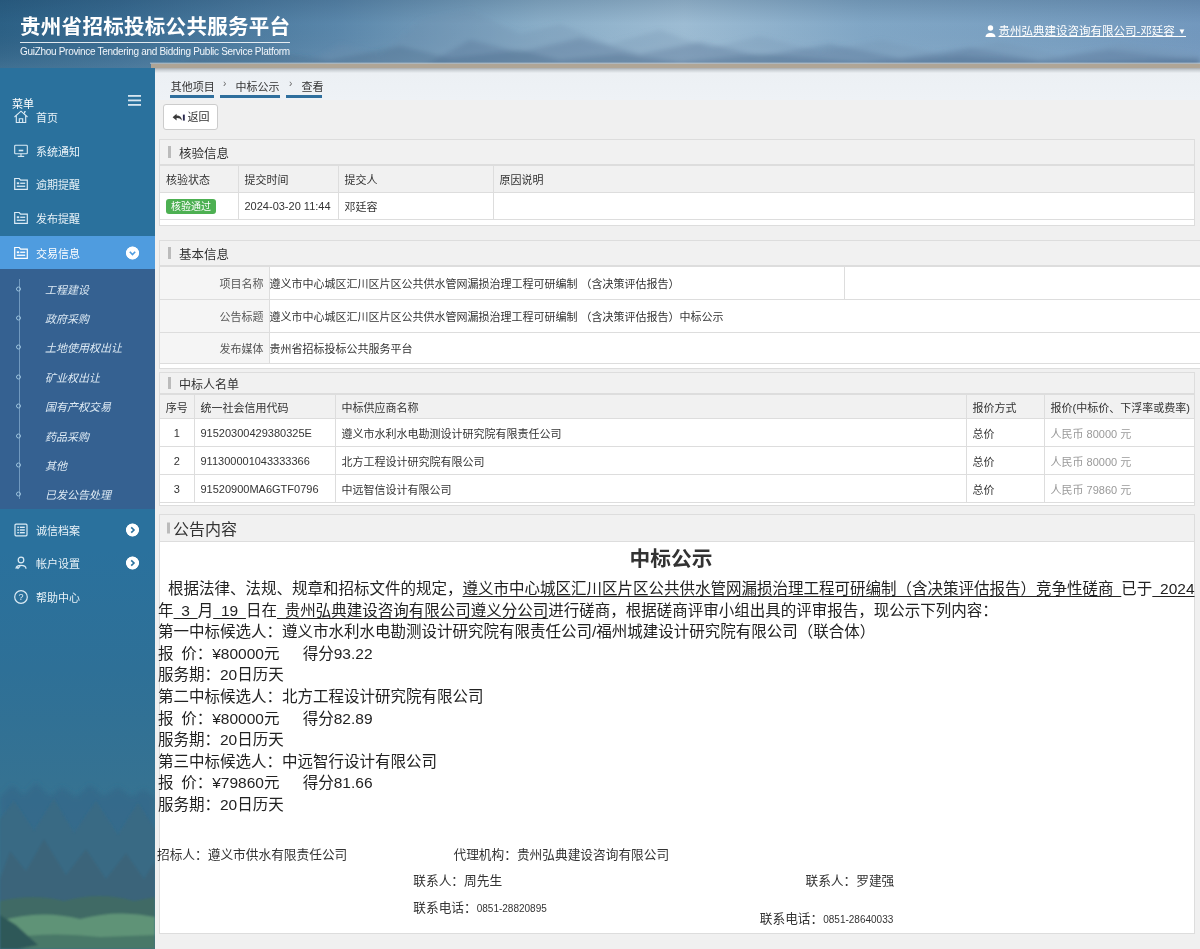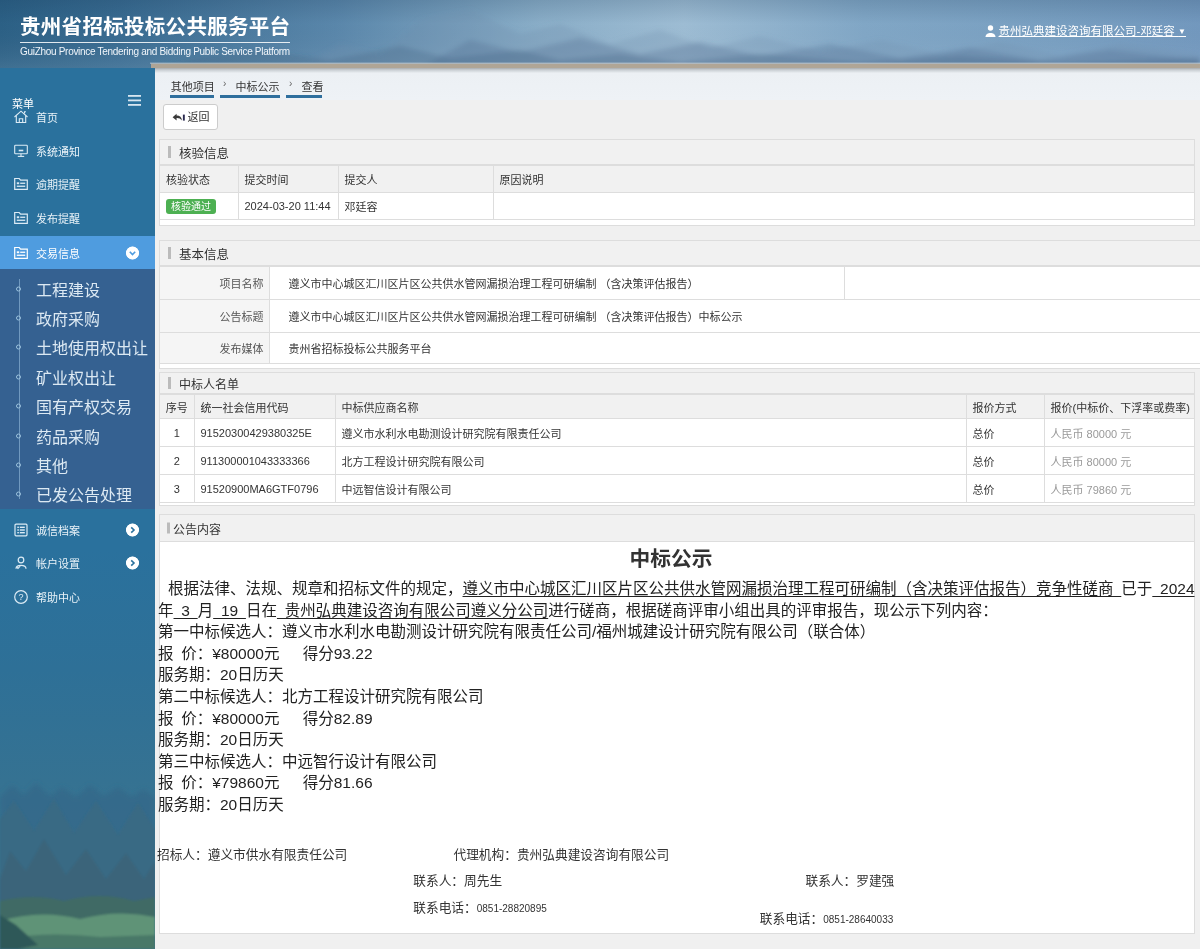--- a/index.html
+++ b/index.html
@@ -13,21 +13,21 @@
 #sidebar { position:absolute; left:0; top:68px; width:155px; height:881px; background:#2a719d; overflow:hidden; }
 #sbbg { position:absolute; left:0; bottom:0; width:155px; height:400px; }
 .menubar { position:absolute; left:0; top:0; width:155px; height:32px; color:#fff;margin-top:17px; }
 .menubar .mt { position:absolute; left:12px; top:10px; font-size:11px; }
 .mi { position:absolute; left:0; width:155px; height:34px; color:#e8f2f8; }
 .mi .ic { position:absolute; left:13px; top:9px; width:16px; height:16px; }
 .mi .tx { position:absolute; left:36px; top:50%; transform:translateY(-50%); font-size:11px; }
 .mi.sel { background:#4f9cdf; color:#fff; }
 .chev { position:absolute; right:16px; top:50%; transform:translateY(-50%); width:13px; height:13px; background:#fff; border-radius:50%; }
 #submenu { position:absolute; left:0; top:201px; width:155px; height:240px; background:#356191; }
-.smi { position:absolute; left:36px; color:#dce9f3; font-size:16px; transform:translateY(-50%); white-space:nowrap; }
+.smi { position:absolute; left:45px; color:#dce9f3; font-size:11px; transform:translateY(-50%); white-space:nowrap;font-style:italic; }
 .smline { position:absolute; left:19px; top:10px; bottom:10px; width:1px; background:rgba(160,200,230,.55); }
 .smdot { position:absolute; left:16px; width:5px; height:5px; border:1px solid #9cc3de; border-radius:50%; transform:translateY(-50%); }
 #content { position:absolute; left:155px; top:68px; width:1045px; height:881px; background:#f0f0f0; }
 #crumbs { position:absolute; left:0; top:0; width:1045px; height:32px; background:linear-gradient(180deg,#a8acaf 0%,#c9ced3 6%,#ecf0f4 16%,#eef2f6 100%);padding-left:24px; }
 .crumb { position:absolute; top:10px; font-size:11px; color:#333; }
 .cline { position:absolute; top:27px; height:3px; background:#2e6f9e; }
 .csep { position:absolute; top:10px; color:#666; font-size:10px; }
 #btnback { position:absolute; left:8px; top:36px; width:55px; height:26px; background:#fff; border:1px solid #ccc; border-radius:3px; font-size:11px; color:#333; text-align:center; line-height:24px; }
 .panel { position:absolute; left:4px; background:#fff; border:1px solid #ddd; }
 .secbar { position:relative; background:#f1f1f1; border-bottom:1px solid #ddd; }
@@ -35,21 +35,21 @@
 .secbar .st { position:absolute; left:19px; top:50%; transform:translateY(-50%); font-size:12.5px; color:#333; }
 table { border-collapse:collapse; width:100%; table-layout:fixed; }
 td,th { border:1px solid #ddd; font-weight:normal; text-align:left; padding:0 0 0 6px; font-size:11px; color:#333; }
 td.noL, th.noL { border-left:none; }
 td.noR, th.noR { border-right:none; }
 tr.hd { background:#f1f1f1; }
 .badge { display:inline-block; background:#4db052; color:#fff; font-size:10px; line-height:15px; padding:0 5px; border-radius:3px; }
 .gray { color:#999; }
 .ctr { text-align:center; padding:0; }
 .lbl { background:#f5f5f5; text-align:right; padding:0 5px 0 0; color:#555; }
-.val { padding-left:19px; }
+.val { padding-left:0; }
 #notice { font-size:15.5px; line-height:21.6px; color:#222; padding:0; margin-top:5px; margin-left:-2px; white-space:nowrap; text-indent:10px; }
 #notice u { text-underline-offset:2px; }
 .ct { position:absolute; font-size:12.7px; color:#333; height:14px; line-height:14px; white-space:nowrap; }
 .tel { font-size:10px; }
 </style>
 </head>
 <body>
 <div id="header">
   <svg width="1200" height="68" viewBox="0 0 1200 68" preserveAspectRatio="none">
     <defs>
@@ -347,21 +347,21 @@
         <td>总价</td>
         <td class="noR gray">人民币 79860 元</td>
       </tr>
     </tbody>
       </table>
   </div>
 
   <div class="panel" style="top:446px;width:1036px;height:420px">
     <div class="secbar" style="height:27px">
         <span class="mark" style="height:11px;left:7px"></span>
-        <span class="st" style="font-size:12px;left:13px">公告内容</span>
+        <span class="st" style="font-size:16px;left:13px">公告内容</span>
       </div>
     <div style="text-align:center;font-size:20.7px;font-weight:bold;margin-top:5px;height:26px;line-height:24px;padding-right:12px">中标公示</div>
     <div id="notice">根据法律、法规、规章和招标文件的规定，<u>遵义市中心城区汇川区片区公共供水管网漏损治理工程可研编制（含决策评估报告）竞争性磋商 </u>已于<u> 2024</u><br>年<u> 3 </u>月<u> 19 </u>日在<u> 贵州弘典建设咨询有限公司遵义分公司</u>进行磋商，根据磋商评审小组出具的评审报告，现公示下列内容：<br>第一中标候选人：遵义市水利水电勘测设计研究院有限责任公司/福州城建设计研究院有限公司（联合体）<br>报 价：¥80000元   得分93.22<br>服务期：20日历天<br>第二中标候选人：北方工程设计研究院有限公司<br>报 价：¥80000元   得分82.89<br>服务期：20日历天<br>第三中标候选人：中远智行设计有限公司<br>报 价：¥79860元   得分81.66<br>服务期：20日历天</div>
     <div class="ct" style="left:-3px;top:333px">招标人：遵义市供水有限责任公司</div>
     <div class="ct" style="left:293.5px;top:333px">代理机构：贵州弘典建设咨询有限公司</div>
     <div class="ct" style="left:253.3px;top:359px">联系人：周先生</div>
     <div class="ct" style="left:645.5px;top:359px">联系人：罗建强</div>
     <div class="ct" style="left:253.3px;top:386px">联系电话：<span class="tel">0851-28820895</span></div>
     <div class="ct" style="left:599.8px;top:397px">联系电话：<span class="tel">0851-28640033</span></div>
   </div>

